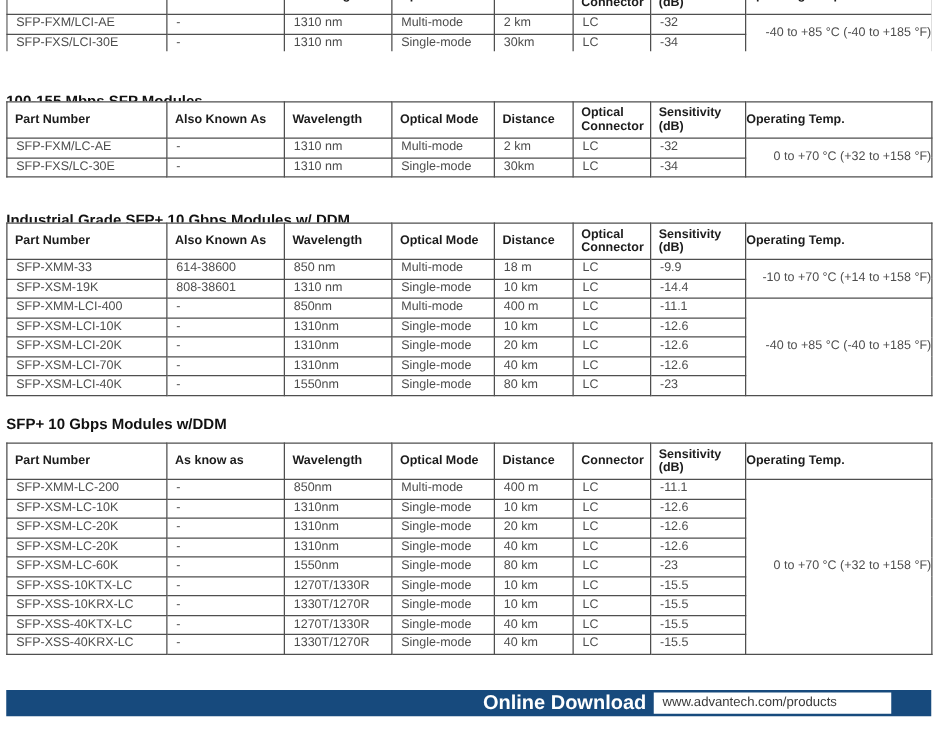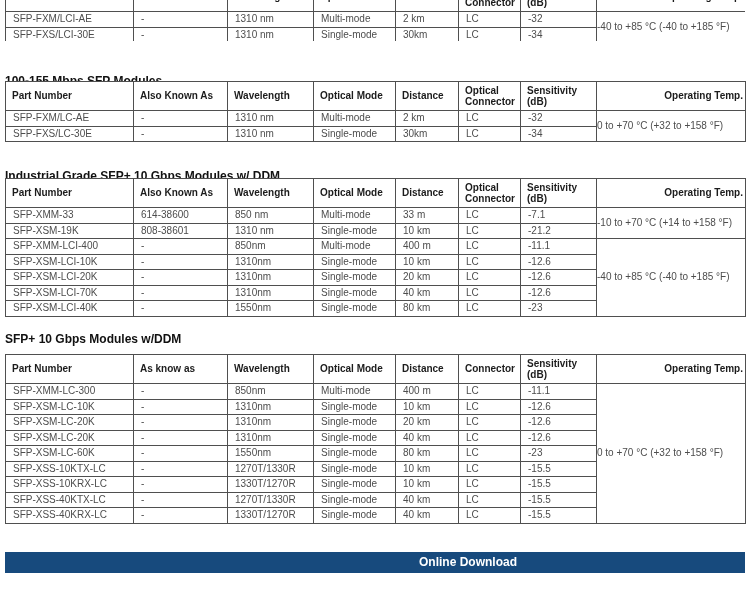--- a/index.html
+++ b/index.html
@@ -17,27 +17,27 @@
   .spec-table th, .spec-table td {
     border:1px solid #4f4f4f;
     overflow:hidden;
   }
   .spec-table th {
     font-size:10px; font-weight:bold; color:#1c1c1c;
     text-align:left; vertical-align:middle;
     padding:1px 2px 1px 6px; height:26px; line-height:11.5px;
     white-space:normal;
   }
-  .spec-table th.center { text-align:right; padding-left:0; }
+  .spec-table th.center { text-align:left; padding-left:0; }
   .spec-table td {
     font-size:10px; color:#4d4d4d;
     padding:0 0 0 7px; height:14.5px; line-height:14px;
     vertical-align:middle; white-space:nowrap;
   }
-  .spec-table td.temp { text-align:left; padding:0; }
+  .spec-table td.temp { text-align:right; padding:0; }
 
   
   .crop {
     position:absolute; left:5px; top:0;
     width:740px; height:41px; overflow:hidden;
   }
   .crop .spec-table { margin-top:-18px; }
 
   
   .section-title {
@@ -55,21 +55,21 @@
 
   
   .footer-bar {
     position:absolute; left:5px; top:552px;
     width:740px; height:21px;
     background:#174a7d;
   }
   .footer-label {
     position:absolute; right:228px; top:0;
     height:21px; line-height:21px;
-    color:#ffffff; font-weight:bold; font-size:12px;
+    color:#ffffff; font-weight:bold; font-size:16px;
     white-space:nowrap;
   }
   .url-box {
     position:absolute; left:518px; top:2px;
     width:190px; height:17px;
     background:#ffffff;
   }
   .url-text {
     display:block; padding-left:7px;
     font-size:10.5px; color:#3a3a3a; line-height:17px;
@@ -202,33 +202,33 @@
           <th>Sensitivity (dB)</th>
           <th class="center">Operating Temp.</th>
         </tr>
       </thead>
       <tbody>
         <tr>
           <td>SFP-XMM-33</td>
           <td>614-38600</td>
           <td>850 nm</td>
           <td>Multi-mode</td>
-          <td>33 m</td>
-          <td>LC</td>
-          <td>-7.1</td>
+          <td>18 m</td>
+          <td>LC</td>
+          <td>-9.9</td>
           <td rowspan="2" class="temp">-10 to +70 °C (+14 to +158 °F)</td>
         </tr>
         <tr>
           <td>SFP-XSM-19K</td>
           <td>808-38601</td>
           <td>1310 nm</td>
           <td>Single-mode</td>
           <td>10 km</td>
           <td>LC</td>
-          <td>-21.2</td>
+          <td>-14.4</td>
         </tr>
         <tr>
           <td>SFP-XMM-LCI-400</td>
           <td>-</td>
           <td>850nm</td>
           <td>Multi-mode</td>
           <td>400 m</td>
           <td>LC</td>
           <td>-11.1</td>
           <td rowspan="5" class="temp">-40 to +85 °C (-40 to +185 °F)</td>
@@ -293,21 +293,21 @@
           <th>Wavelength</th>
           <th>Optical Mode</th>
           <th>Distance</th>
           <th>Connector</th>
           <th>Sensitivity (dB)</th>
           <th class="center">Operating Temp.</th>
         </tr>
       </thead>
       <tbody>
         <tr>
-          <td>SFP-XMM-LC-300</td>
+          <td>SFP-XMM-LC-200</td>
           <td>-</td>
           <td>850nm</td>
           <td>Multi-mode</td>
           <td>400 m</td>
           <td>LC</td>
           <td>-11.1</td>
           <td rowspan="9" class="temp">0 to +70 °C (+32 to +158 °F)</td>
         </tr>
         <tr>
           <td>SFP-XSM-LC-10K</td>
@@ -380,13 +380,16 @@
           <td>40 km</td>
           <td>LC</td>
           <td>-15.5</td>
         </tr>
       </tbody>
     </table>
   </div>
 
 <div class="footer-bar">
   <span class="footer-label">Online Download</span>
+  <div class="url-box">
+    <span class="url-text">www.advantech.com/products</span>
+  </div>
 </div>
 
 </body></html>

